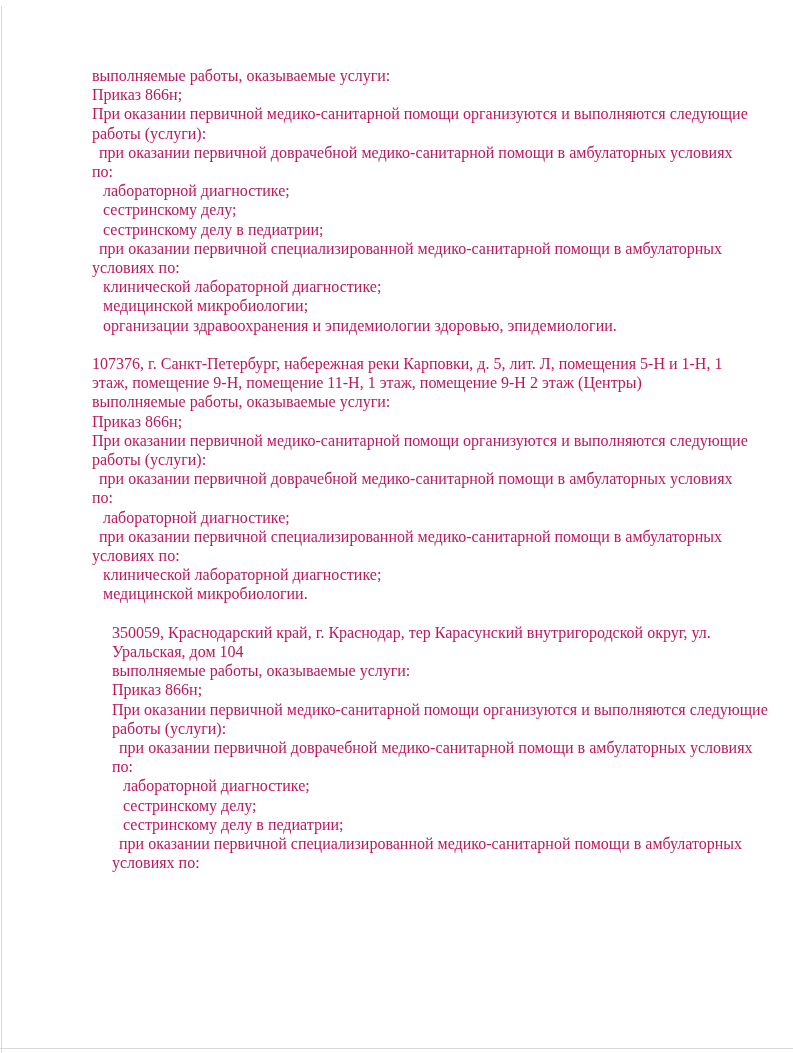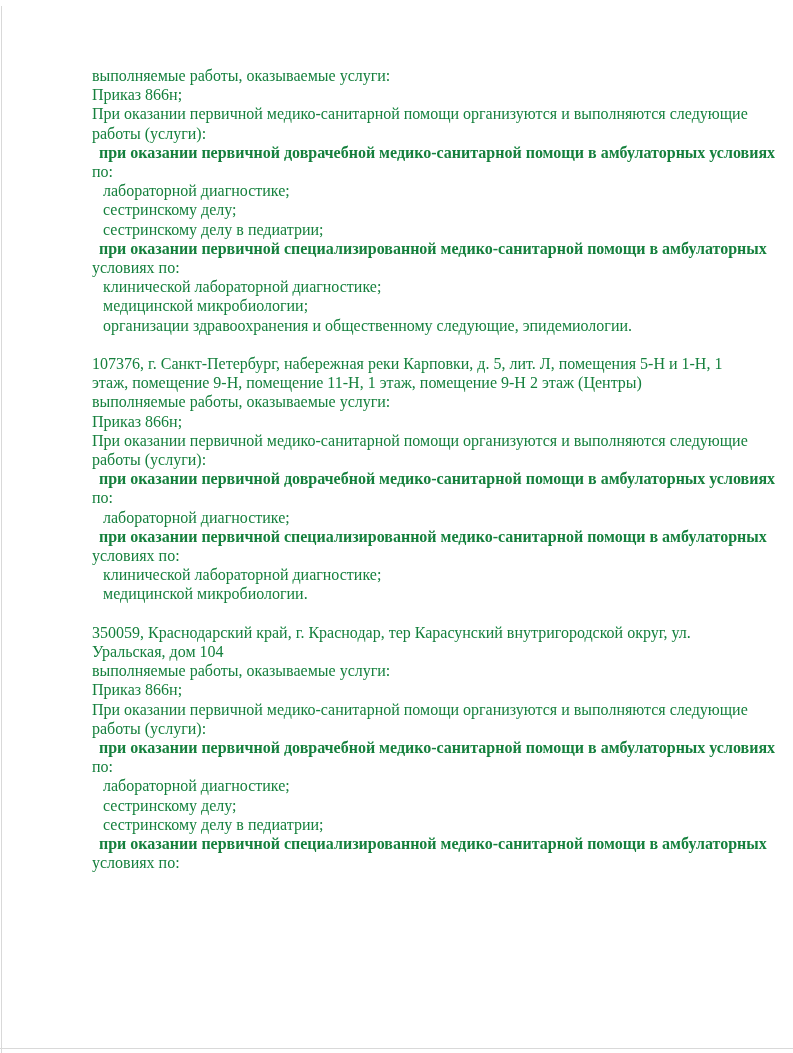--- a/index.html
+++ b/index.html
@@ -28,36 +28,37 @@
     right: 0;
     bottom: 4px;
     height: 1px;
     background: #d9d9d9;
   }
   .doc {
     position: absolute;
     left: 92px;
     top: 66px;
     width: 660px;
-    color: #15803d;
+    color: #be185d;
     font-family: "Liberation Serif", "DejaVu Serif", serif;
     font-size: 16px;
     line-height: 19.2px;
   }
   .block {
     margin: 0 0 19.2px 0;
   }
   .block:last-child {
     margin-bottom: 0;
+    margin-left: 20px;
   }
   .line {
     white-space: nowrap;
   }
   .indent-0 { padding-left: 0; }
-  .indent-1 { padding-left: 7px; font-weight: bold; }
+  .indent-1 { padding-left: 7px; }
   .indent-2 { padding-left: 11px; }
 </style>
 </head>
 <body>
 
 <div class="page">
   <div class="edge-left"></div>
   <div class="edge-bottom"></div>
   <div class="doc" id="doc">
       <div class="block">
@@ -67,21 +68,21 @@
         <div class="line indent-0">работы (услуги):</div>
         <div class="line indent-1">при оказании первичной доврачебной медико-санитарной помощи в амбулаторных условиях</div>
         <div class="line indent-0">по:</div>
         <div class="line indent-2">лабораторной диагностике;</div>
         <div class="line indent-2">сестринскому делу;</div>
         <div class="line indent-2">сестринскому делу в педиатрии;</div>
         <div class="line indent-1">при оказании первичной специализированной медико-санитарной помощи в амбулаторных</div>
         <div class="line indent-0">условиях по:</div>
         <div class="line indent-2">клинической лабораторной диагностике;</div>
         <div class="line indent-2">медицинской микробиологии;</div>
-        <div class="line indent-2">организации здравоохранения и общественному следующие, эпидемиологии.</div>
+        <div class="line indent-2">организации здравоохранения и эпидемиологии здоровью, эпидемиологии.</div>
       </div>
       <div class="block">
         <div class="line indent-0">107376, г. Санкт-Петербург, набережная реки Карповки, д. 5, лит. Л, помещения 5-Н и 1-Н, 1</div>
         <div class="line indent-0">этаж, помещение 9-Н, помещение 11-Н, 1 этаж, помещение 9-Н 2 этаж (Центры)</div>
         <div class="line indent-0">выполняемые работы, оказываемые услуги:</div>
         <div class="line indent-0">Приказ 866н;</div>
         <div class="line indent-0">При оказании первичной медико-санитарной помощи организуются и выполняются следующие</div>
         <div class="line indent-0">работы (услуги):</div>
         <div class="line indent-1">при оказании первичной доврачебной медико-санитарной помощи в амбулаторных условиях</div>
         <div class="line indent-0">по:</div>

